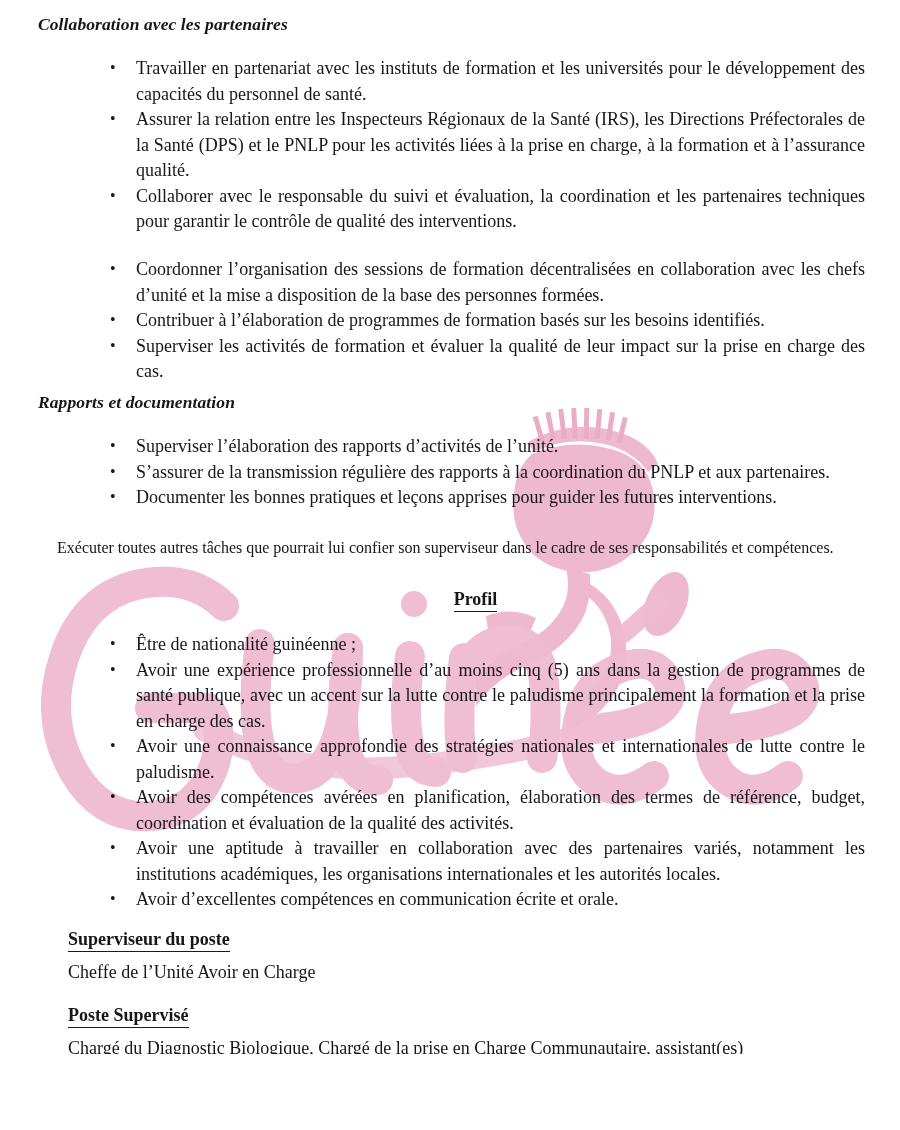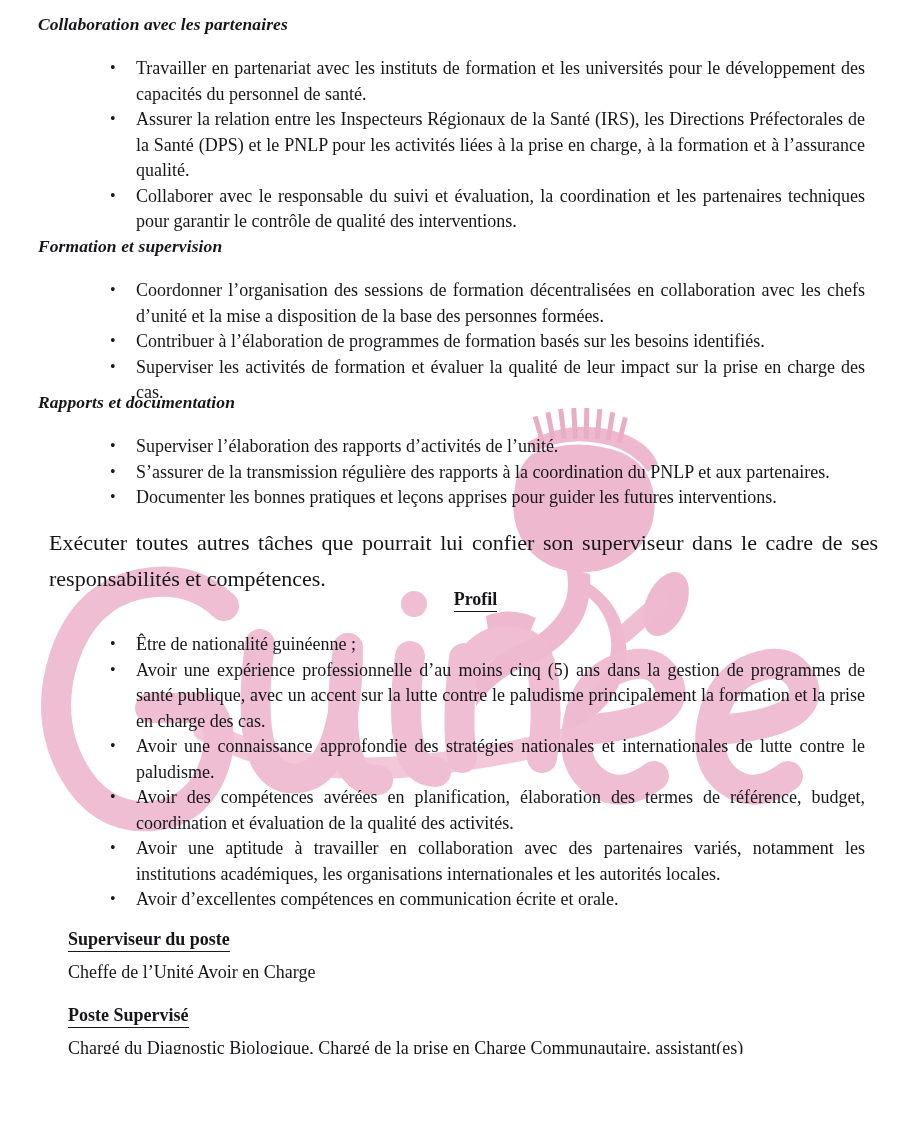--- a/index.html
+++ b/index.html
@@ -79,24 +79,24 @@
     content: "\2022";
     position: absolute;
     left: 72px;
     top: -1px;
     font-size: 16px;
     line-height: 25.5px;
     color: #1a1a1a;
   }
 
   p.body-par {
-    font-size: 22px;
-    line-height: 36px;
+    font-size: 16px;
+    line-height: 29px;
     text-align: justify;
-    margin: 4px;
+    margin: 12px;
     padding: 0 18px 0 45px;
   }
 
   .underlined-heading {
     display: inline-block;
     font-weight: bold;
     font-size: 18px;
     border-bottom: 1.6px solid #1a1a1a;
     padding-bottom: 1px;
     line-height: 22px;
@@ -176,21 +176,20 @@
     <div class="blk" style="left:38px; top:14px; width:845px;">
       <div class="section-heading">Collaboration avec les partenaires</div>
       <ul class="bullets" style="margin-top:21px;">
         <li>Travailler en partenariat avec les instituts de formation et les universités pour le développement des capacités du personnel de santé.</li>
         <li>Assurer la relation entre les Inspecteurs Régionaux de la Santé (IRS), les Directions Préfectorales de la Santé (DPS) et le PNLP pour les activités liées à la prise en charge, à la formation et à l’assurance qualité.</li>
         <li>Collaborer avec le responsable du suivi et évaluation, la coordination et les partenaires techniques pour garantir le contrôle de qualité des interventions.</li>
       </ul>
     </div>
 
     <div class="blk" style="left:38px; top:236px; width:845px;">
-      <div class="section-heading">Formation et supervision</div>
       <ul class="bullets" style="margin-top:21px;">
         <li>Coordonner l’organisation des sessions de formation décentralisées en collaboration avec les chefs d’unité et la mise a disposition de la base des personnes formées.</li>
         <li>Contribuer à l’élaboration de programmes de formation basés sur les besoins identifiés.</li>
         <li>Superviser les activités de formation et évaluer la qualité de leur impact sur la prise en charge des cas.</li>
       </ul>
     </div>
 
     <div class="blk" style="left:38px; top:392px; width:845px;">
       <div class="section-heading">Rapports et documentation</div>
       <ul class="bullets" style="margin-top:21px;">

